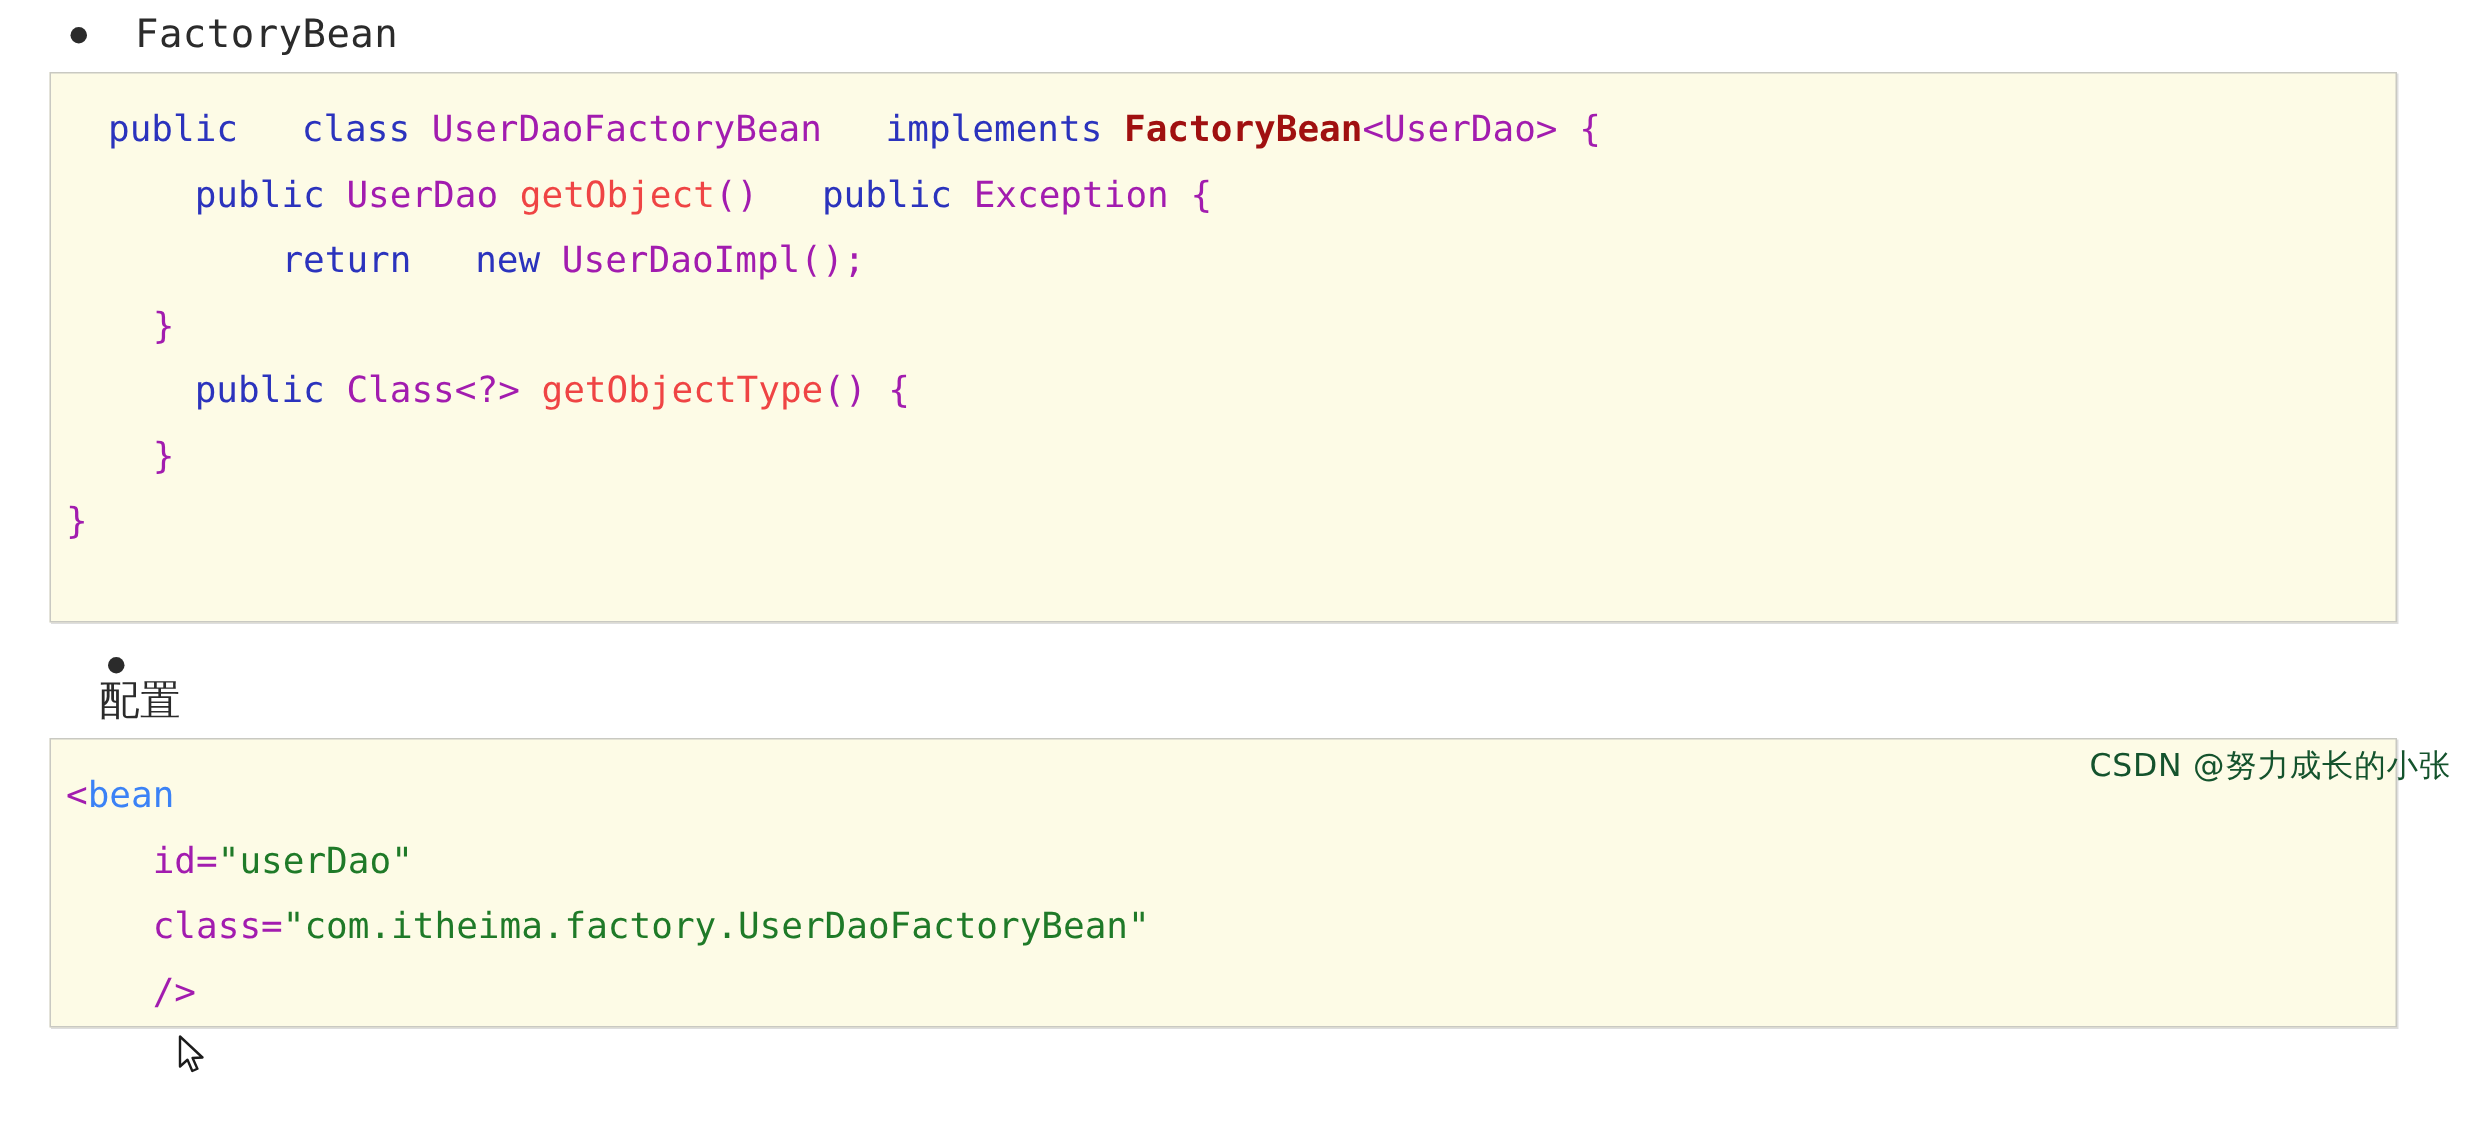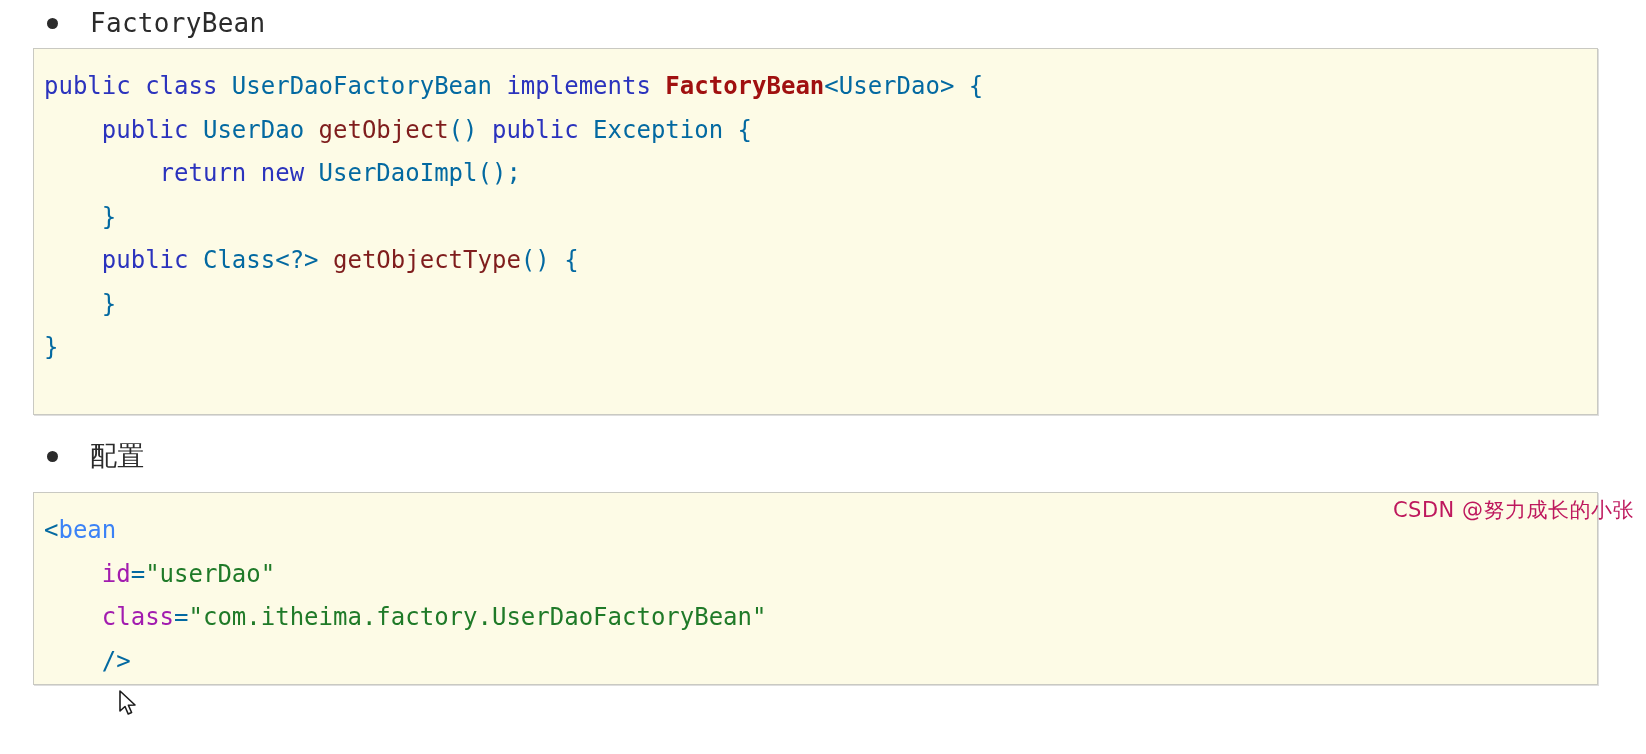--- a/index.html
+++ b/index.html
@@ -61,36 +61,36 @@
   .code-line {
     font-family: "DejaVu Sans Mono", "Liberation Mono", monospace;
     font-size: 24px;
     line-height: 43.5px;
     white-space: pre;
     color: #1c1c1c;
     letter-spacing: 0px;
   }
 
   
-  .t-kw      { color: #2b33bd; }   
-  .t-plain   { color: #0369a1; }
+  .t-kw      { color: #2b33bd; margin-left: 28px; }   
+  .t-plain   { color: #a21caf; }
   .t-type-b  { color: #a01010; font-weight: bold; }  
-  .t-fn      { color: #7f1d1d; text-align: right; }   
+  .t-fn      { color: #ef4444; text-align: right; }   
   .t-tag     { color: #3b82f6; }   
   .t-attr    { color: #a21caf; }   
   .t-val     { color: #1f7a28; }   
 
   
   .watermark {
     position: absolute;
     right: 12px;
     bottom: 6px;
     font-family: "DejaVu Sans", "Liberation Sans", sans-serif;
     font-size: 21px;
-    color: #be185d;
+    color: #14532d;
     white-space: nowrap;
     letter-spacing: 0.5px;
   }
 
   
   .cursor {
     position: absolute;
     pointer-events: none;
   }
 </style>
@@ -109,21 +109,21 @@
         <div class="code-line"><span class="t-kw">public</span><span class="t-plain"> </span><span class="t-kw">class</span><span class="t-plain"> UserDaoFactoryBean </span><span class="t-kw">implements</span><span class="t-plain"> </span><span class="t-type-b">FactoryBean</span><span class="t-plain">&lt;UserDao&gt; {</span></div>
         <div class="code-line"><span class="t-plain">    </span><span class="t-kw">public</span><span class="t-plain"> UserDao </span><span class="t-fn">getObject</span><span class="t-plain">() </span><span class="t-kw">public</span><span class="t-plain"> Exception {</span></div>
         <div class="code-line"><span class="t-plain">        </span><span class="t-kw">return</span><span class="t-plain"> </span><span class="t-kw">new</span><span class="t-plain"> UserDaoImpl();</span></div>
         <div class="code-line"><span class="t-plain">    }</span></div>
         <div class="code-line"><span class="t-plain">    </span><span class="t-kw">public</span><span class="t-plain"> Class&lt;?&gt; </span><span class="t-fn">getObjectType</span><span class="t-plain">() {</span></div>
         <div class="code-line"><span class="t-plain">    }</span></div>
         <div class="code-line"><span class="t-plain">}</span></div>
       </div>
   </div>
 
-  <div class="bullet-row" style="left:47px; top:438px;">
+  <div class="bullet-row" style="left:34px; top:438px;flex-direction:column;">
     <span class="bullet-dot"></span>
     <span class="bullet-label cjk">配置</span>
   </div>
 
   <div class="code-block" style="left:33px; top:492px; width:1565px; height:193px;">
     <div class="code-inner" id="xml-code">
         <div class="code-line"><span class="t-plain">&lt;</span><span class="t-tag">bean</span></div>
         <div class="code-line"><span class="t-plain">    </span><span class="t-attr">id</span><span class="t-plain">=</span><span class="t-val">"userDao"</span></div>
         <div class="code-line"><span class="t-plain">    </span><span class="t-attr">class</span><span class="t-plain">=</span><span class="t-val">"com.itheima.factory.UserDaoFactoryBean"</span></div>
         <div class="code-line"><span class="t-plain">    /&gt;</span></div>

